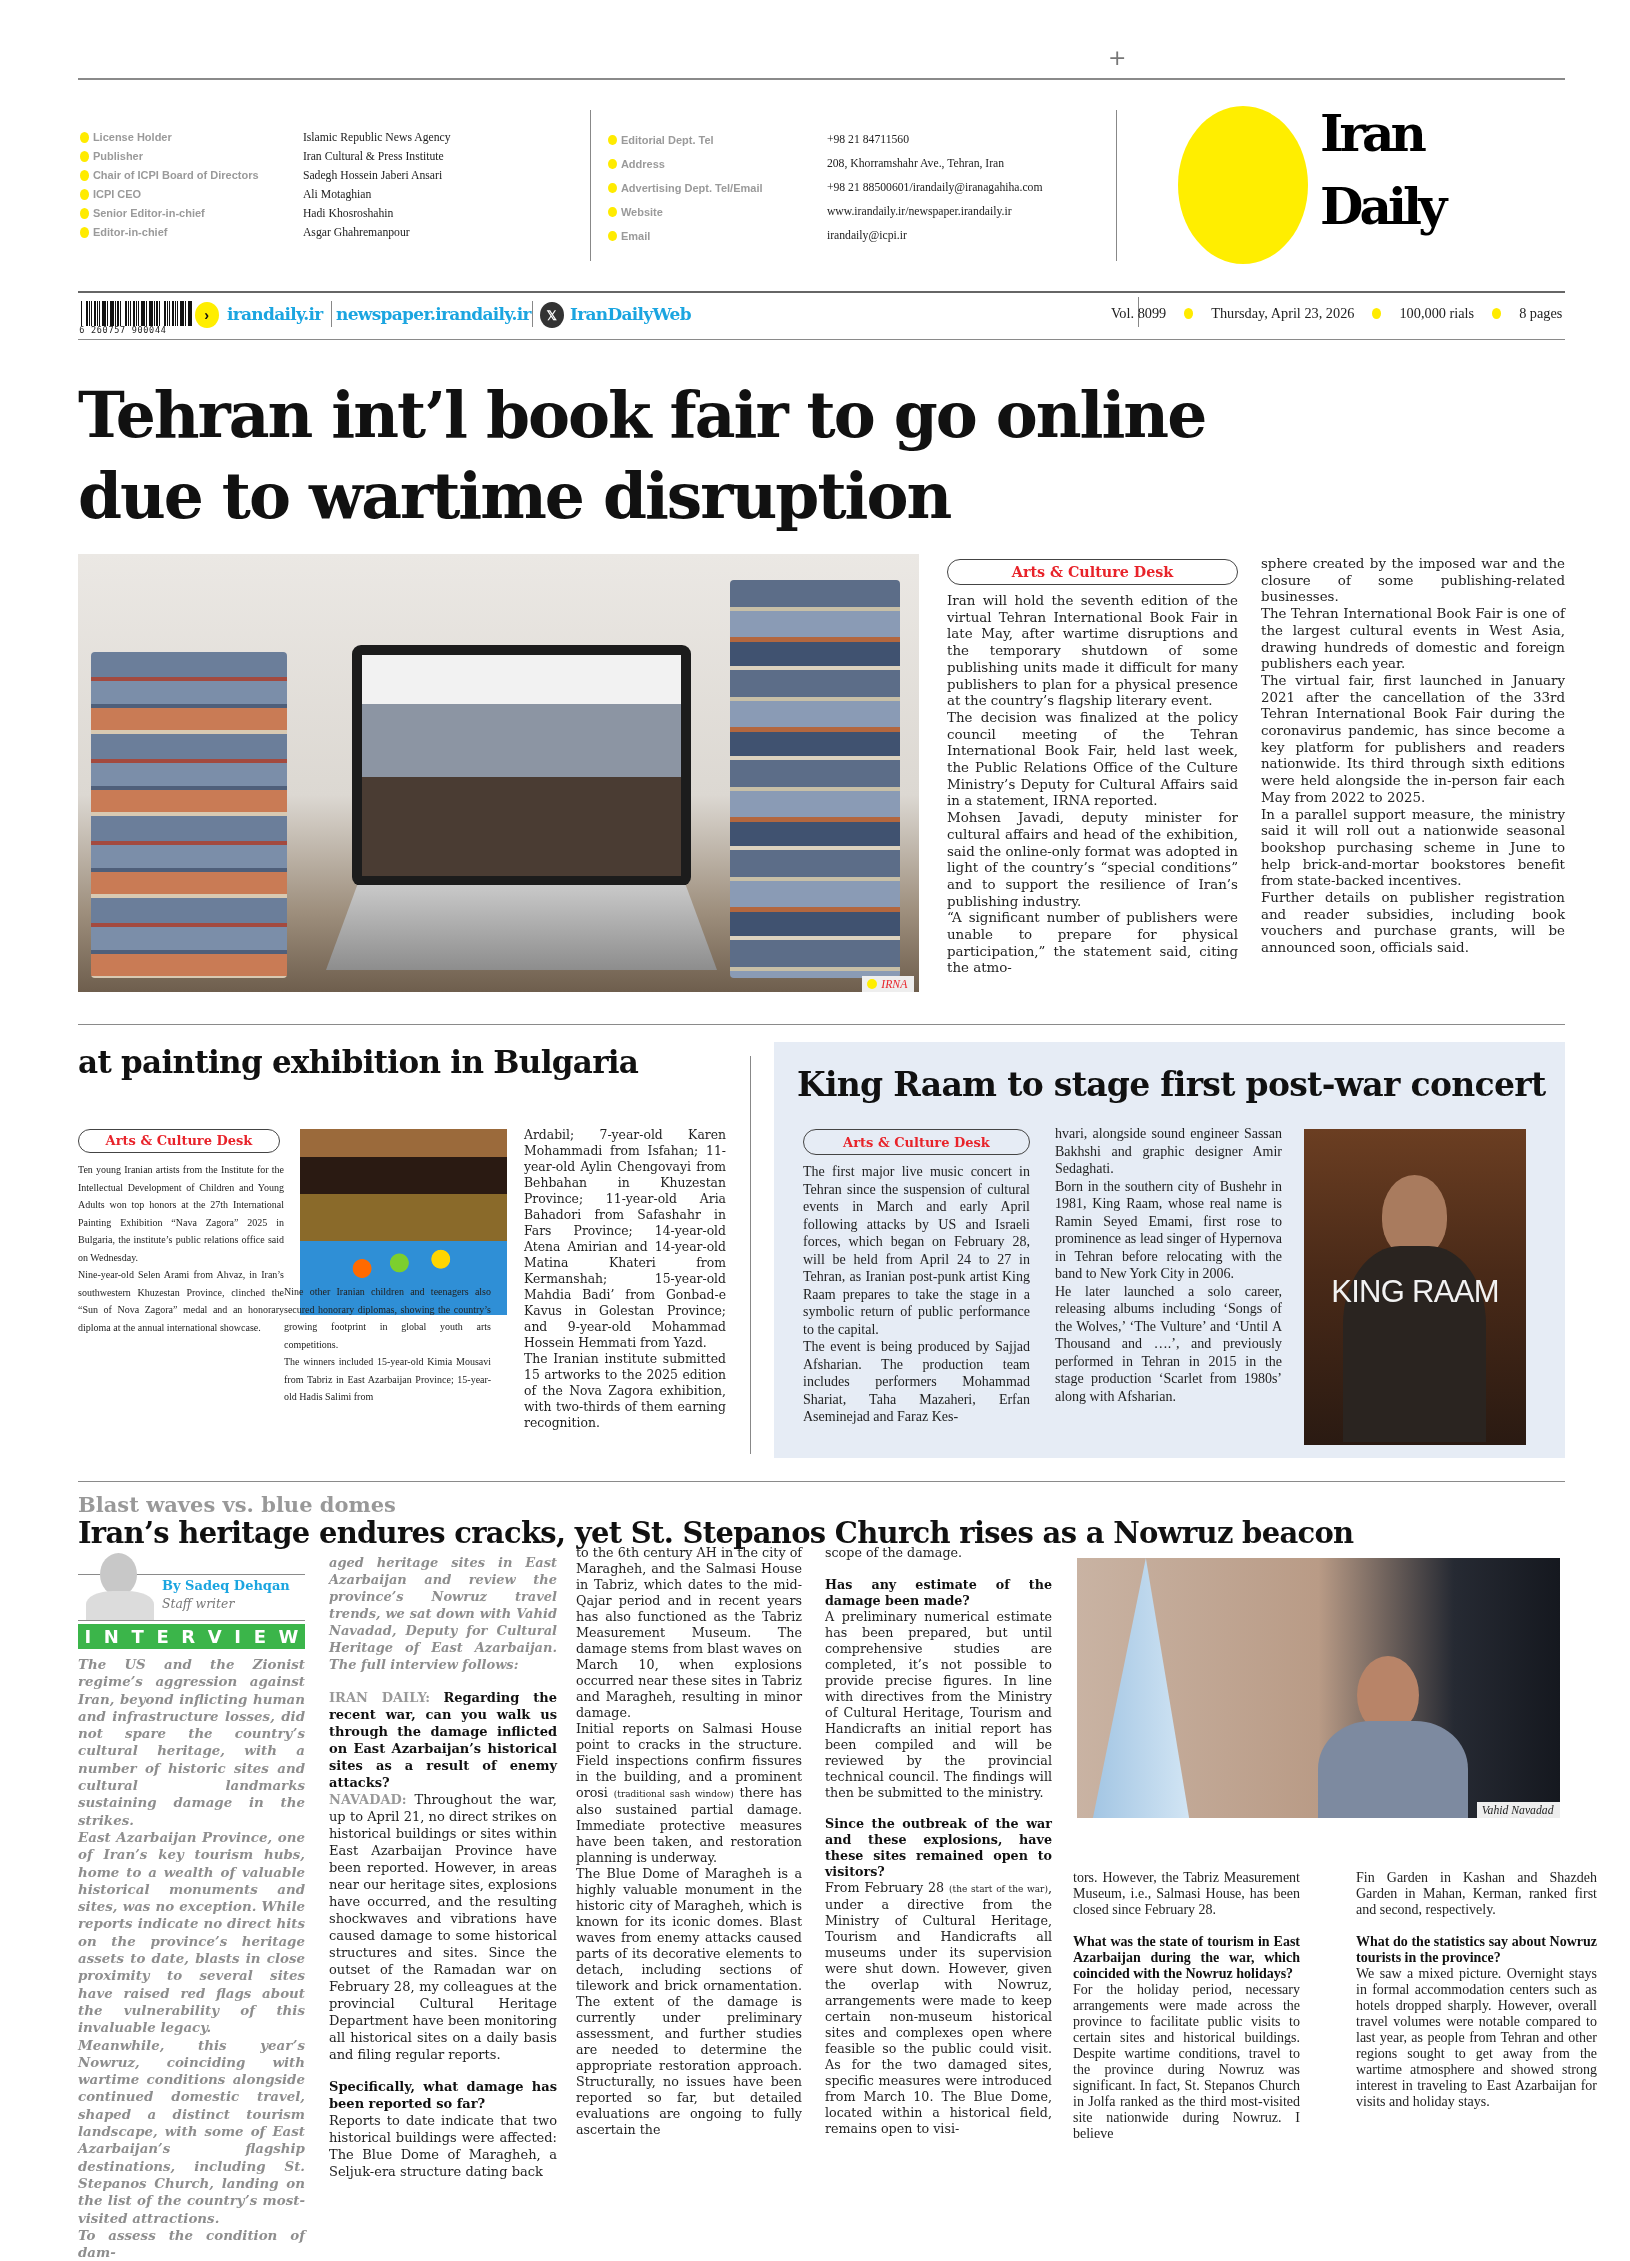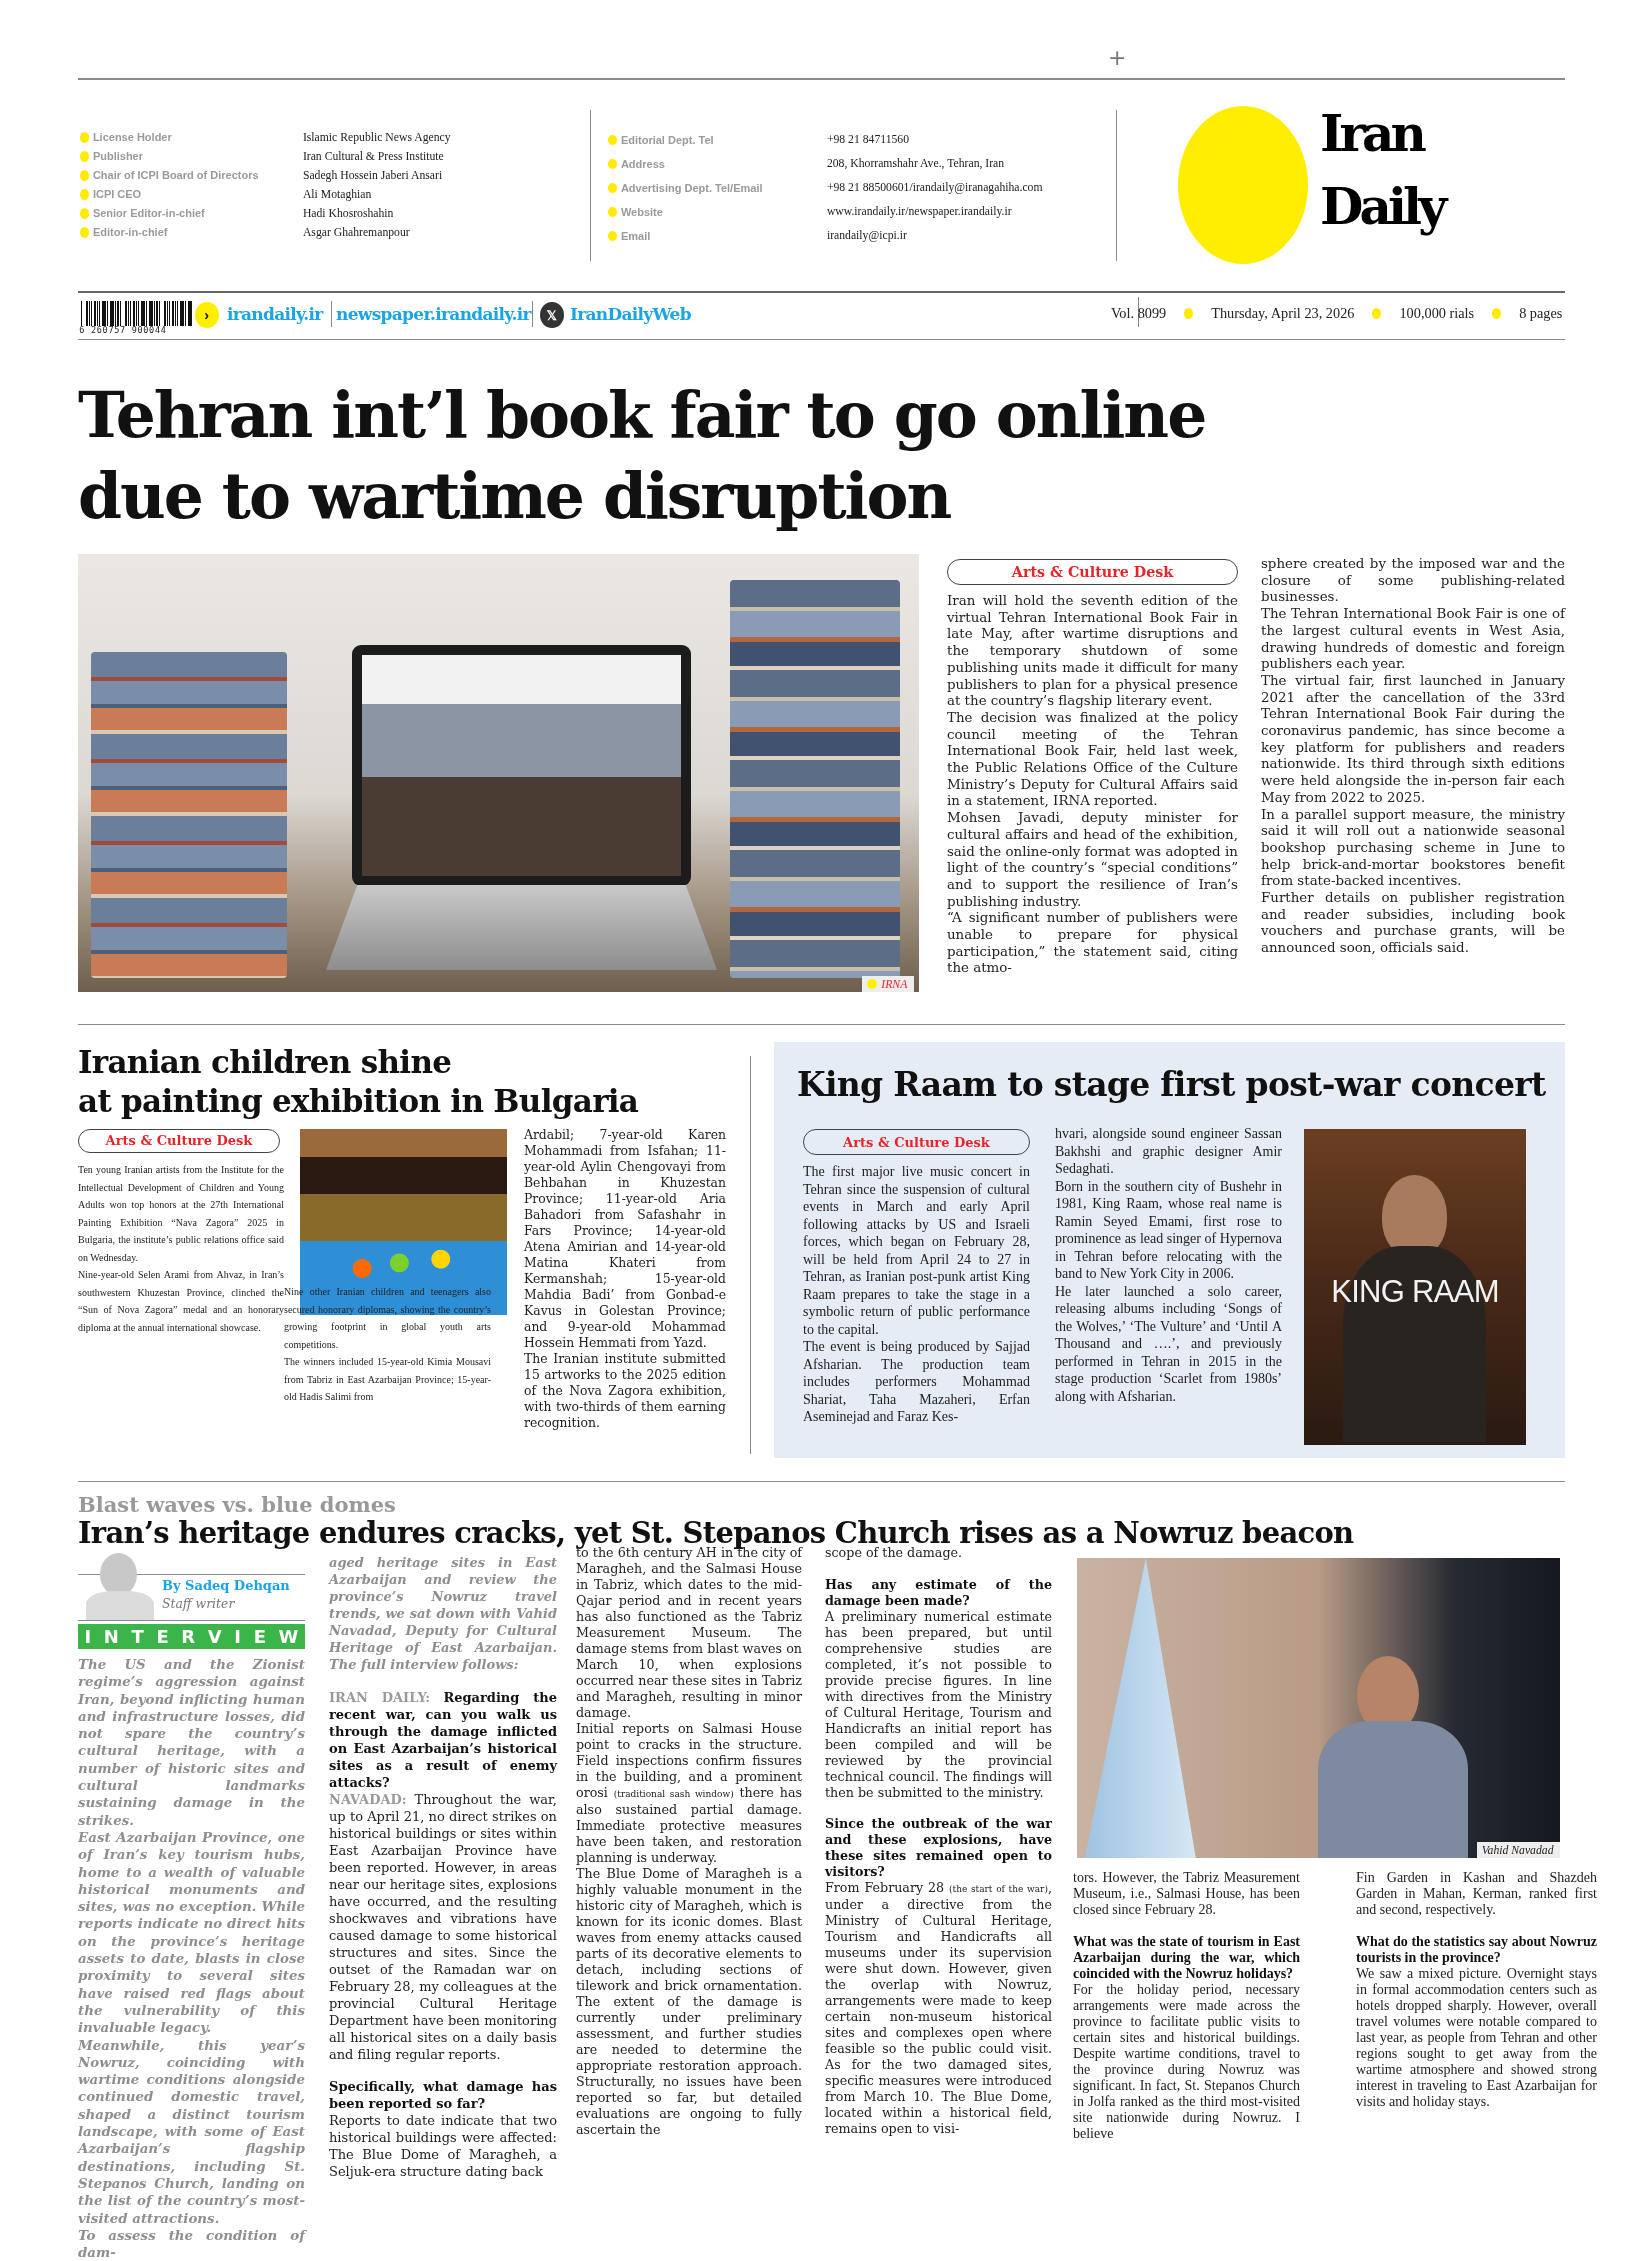--- a/index.html
+++ b/index.html
@@ -188,21 +188,20 @@
   <p>sphere created by the imposed war and the closure of some publishing-related businesses.</p>
   <p>The Tehran International Book Fair is one of the largest cultural events in West Asia, drawing hundreds of domestic and foreign publishers each year.</p>
   <p>The virtual fair, first launched in January 2021 after the cancellation of the 33rd Tehran International Book Fair during the coronavirus pandemic, has since become a key platform for publishers and readers nationwide. Its third through sixth editions were held alongside the in-person fair each May from 2022 to 2025.</p>
   <p>In a parallel support measure, the ministry said it will roll out a nationwide seasonal bookshop purchasing scheme in June to help brick-and-mortar bookstores benefit from state-backed incentives.</p>
   <p>Further details on publisher registration and reader subsidies, including book vouchers and purchase grants, will be announced soon, officials said.</p>
 </div>
 
 <div class="rule" style="left:78px;top:1024px;width:1487px;height:1.3px;"></div>
 
 <h2 class="sec" style="left:78px;top:1043px;">
-  <div>Iranian children shine</div>
   <div>at painting exhibition in Bulgaria</div>
 </h2>
 <div class="desk-pill" style="left:78px;top:1129px;width:202px;font-size:13px;height:23.5px;">Arts &amp; Culture Desk</div>
 <div class="col narrow" style="left:78px;top:1161px;width:206px;">
   <p>Ten young Iranian artists from the Institute for the Intellectual Development of Children and Young Adults won top honors at the 27th International Painting Exhibition “Nava Zagora” 2025 in Bulgaria, the institute’s public relations office said on Wednesday.</p>
   <p>Nine-year-old Selen Arami from Ahvaz, in Iran’s southwestern Khuzestan Province, clinched the “Sun of Nova Zagora” medal and an honorary diploma at the annual international showcase.</p>
 </div>
 <div class="photo" style="left:300px;top:1129px;width:207px;height:186px;background:
   radial-gradient(circle at 30% 75%,#ff6a00 0 9px,transparent 9.8px),
   radial-gradient(circle at 48% 72%,#7ccf2d 0 9px,transparent 9.8px),
@@ -289,21 +288,21 @@
 <div class="col" style="left:825px;top:1545px;width:227px;font-size:12.7px;line-height:16px;">
   <p>scope of the damage.</p>
   <div class="gap"></div>
   <p class="q">Has any estimate of the damage been made?</p>
   <p>A preliminary numerical estimate has been prepared, but until comprehensive studies are completed, it’s not possible to provide precise figures. In line with directives from the Ministry of Cultural Heritage, Tourism and Handicrafts an initial report has been compiled and will be reviewed by the provincial technical council. The findings will then be submitted to the ministry.</p>
   <div class="gap"></div>
   <p class="q">Since the outbreak of the war and these explosions, have these sites remained open to visitors?</p>
   <p><span>From February 28</span> <span class="small">(the start of the war)</span><span>, under a directive from the Ministry of Cultural Heritage, Tourism and Handicrafts all museums under its supervision were shut down. However, given the overlap with Nowruz, arrangements were made to keep certain non-museum historical sites and complexes open where feasible so the public could visit. As for the two damaged sites, specific measures were introduced from March 10. The Blue Dome, located within a historical field, remains open to visi-</span></p>
 </div>
 
-<div class="photo" style="left:1077px;top:1558px;width:483px;height:300px;background:linear-gradient(90deg,#c9b3a3 0%,#b99b86 50%,#262a33 78%,#15181f 100%);">
+<div class="photo" style="left:1077px;top:1558px;width:483px;height:260px;background:linear-gradient(90deg,#c9b3a3 0%,#b99b86 50%,#262a33 78%,#15181f 100%);">
   <div style="position:absolute;left:7.8px;top:0;width:111px;height:300px;background:linear-gradient(90deg,#9fc3e2,#d5e7f5);clip-path:polygon(55% 0,100% 100%,0 100%);"></div>
   <div style="position:absolute;left:280px;top:98px;width:62px;height:78px;border-radius:50%;background:#b88468;"></div>
   <div style="position:absolute;left:241px;top:163px;width:150px;height:137px;border-radius:35% 35% 0 0;background:#7d8aa0;"></div>
   <div class="credit" style="right:0;bottom:0;color:#222;">Vahid Navadad</div>
 </div>
 
 <div class="col narrow" style="left:1073px;top:1870px;width:227px;font-size:14px;line-height:16px;">
   <p>tors. However, the Tabriz Measurement Museum, i.e., Salmasi House, has been closed since February 28.</p>
   <div class="gap"></div>
   <p class="q">What was the state of tourism in East Azarbaijan during the war, which coincided with the Nowruz holidays?</p>

